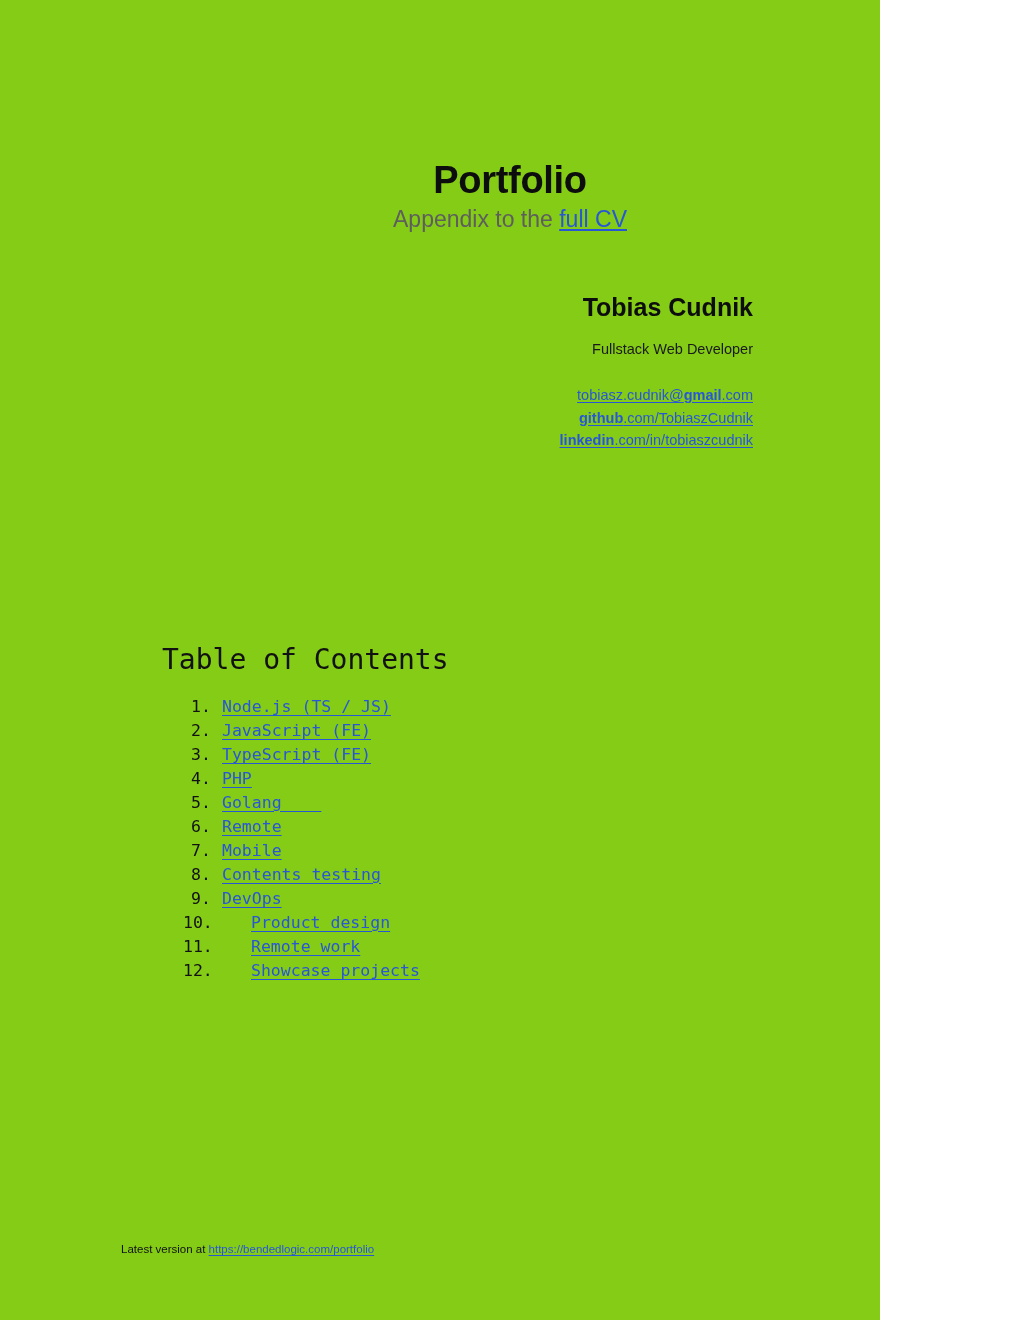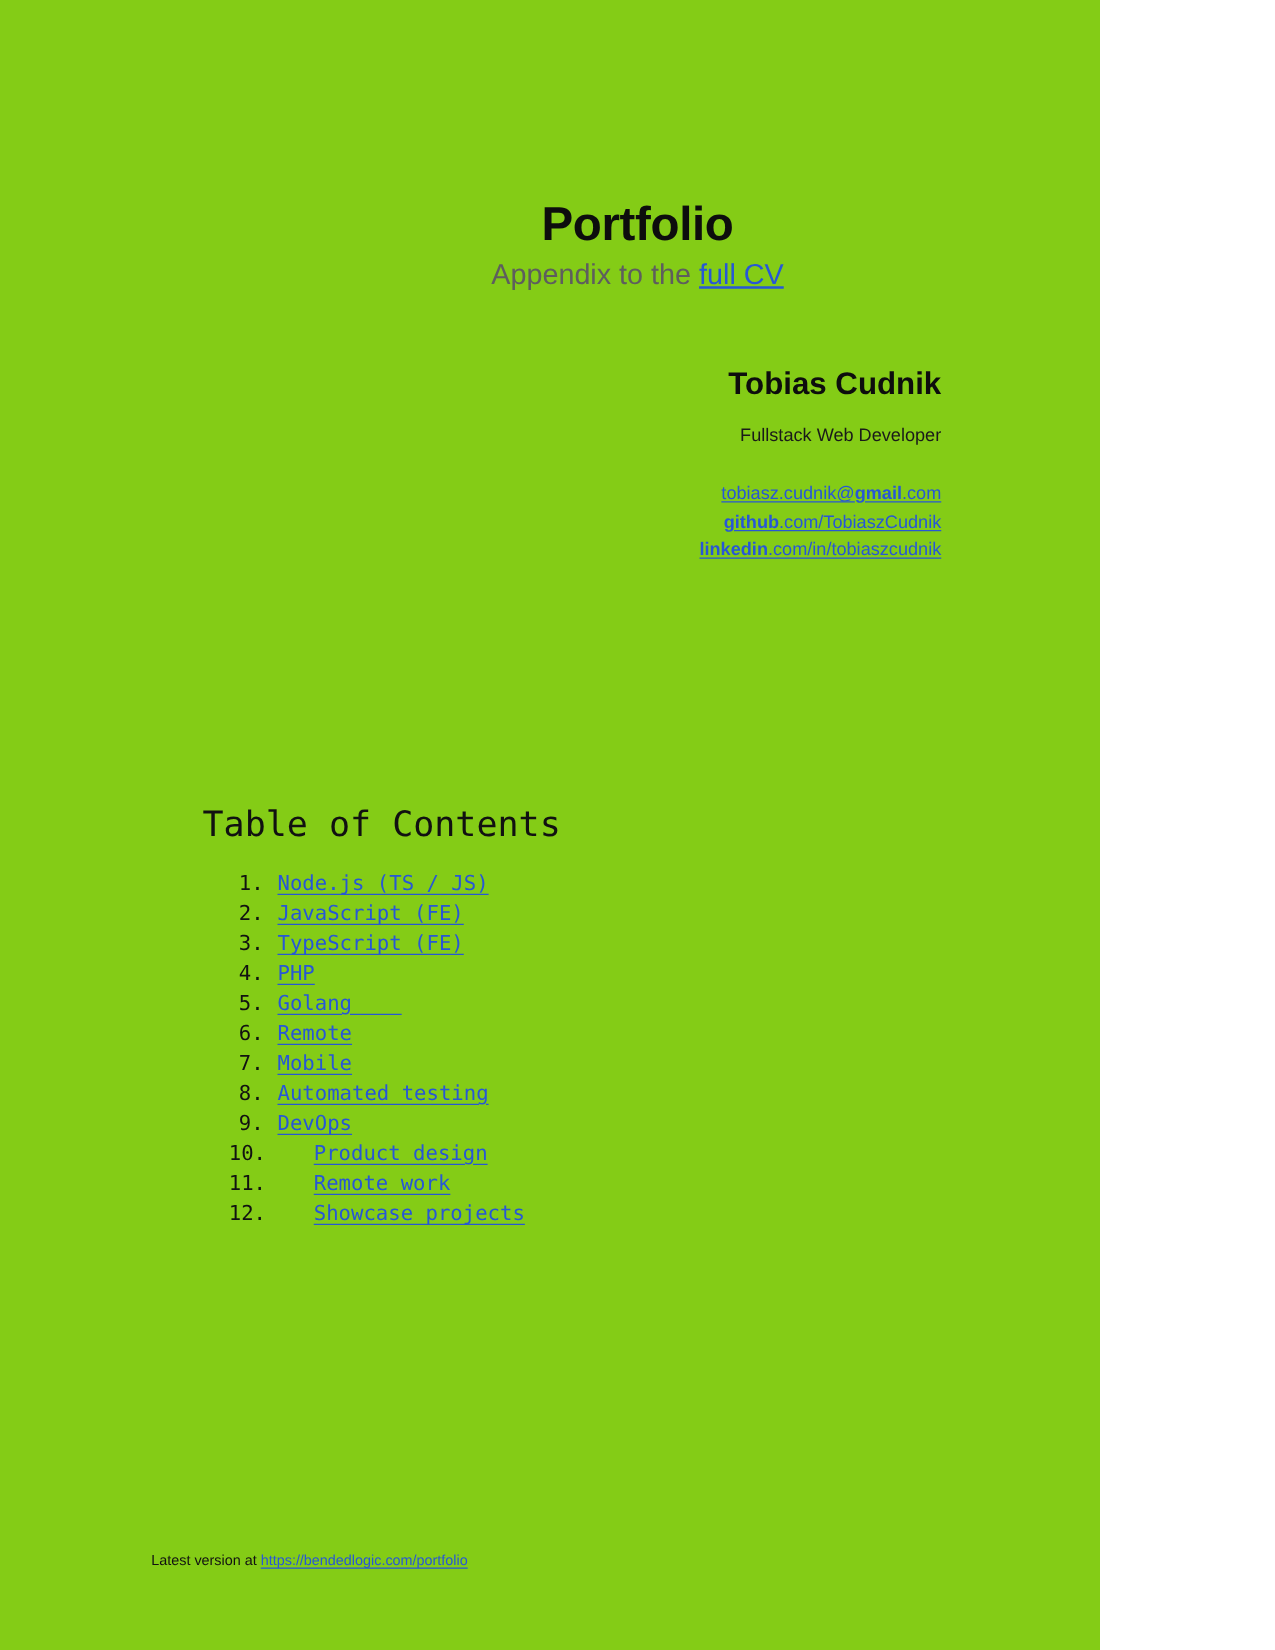--- a/index.html
+++ b/index.html
@@ -206,21 +206,21 @@
       <li class="toc-item">
           <span class="toc-marker">6.</span>
           <a class="toc-link" href="#">Remote</a>
         </li>
       <li class="toc-item">
           <span class="toc-marker">7.</span>
           <a class="toc-link" href="#">Mobile</a>
         </li>
       <li class="toc-item">
           <span class="toc-marker">8.</span>
-          <a class="toc-link" href="#">Automated testing</a>
+          <a class="toc-link" href="#">Contents testing</a>
         </li>
       <li class="toc-item">
           <span class="toc-marker">9.</span>
           <a class="toc-link" href="#">DevOps</a>
         </li>
       <li class="toc-item wide">
           <span class="toc-marker">10.</span>
           <a class="toc-link" href="#">Product design</a>
         </li>
       <li class="toc-item wide">

